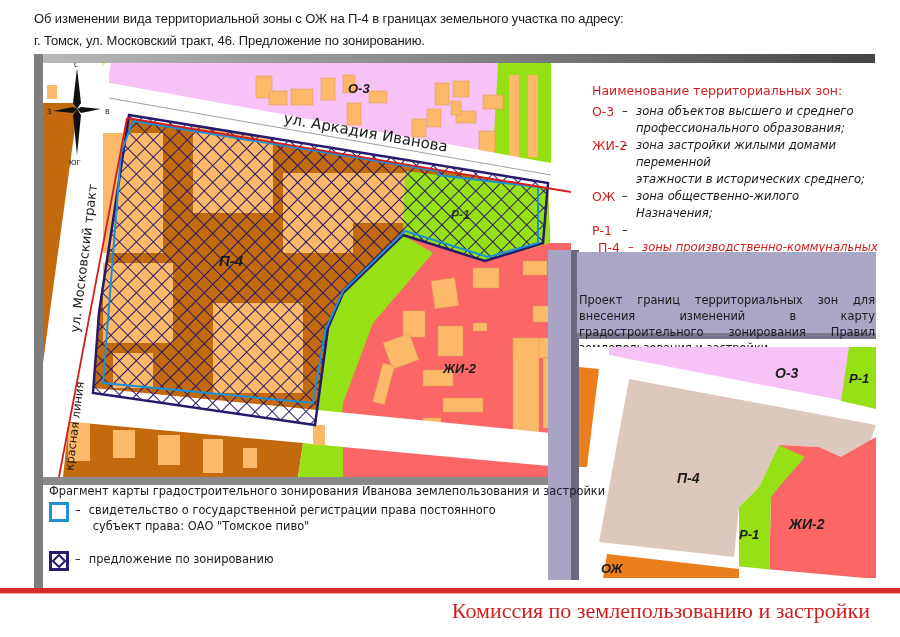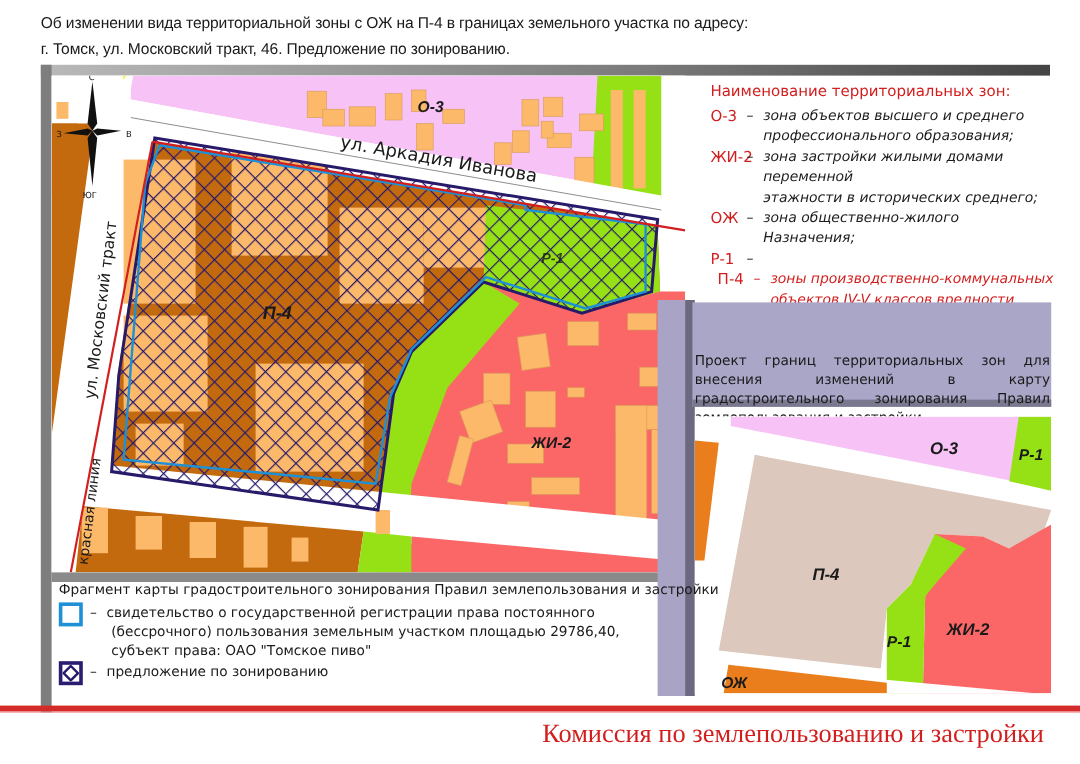--- a/index.html
+++ b/index.html
@@ -15,21 +15,21 @@
 
   
   .main-map { position: absolute; left: 43px; top: 63px; width: 528px; height: 414px; overflow: hidden; background: #ffffff; }
   .main-map svg { display: block; }
   .map-bottom-bar { position: absolute; left: 43px; top: 477px; width: 528px; height: 8px; background: #8a8a8a; }
 
   .lbl { font-family: "Liberation Sans", sans-serif; font-style: italic; font-weight: bold; fill: #1a1a1a; }
   .street { font-family: "DejaVu Sans", sans-serif; fill: #1a1a1a; }
 
   
-  .legend { position: absolute; left: 592px; top: 67px; width: 305px; font-family: "DejaVu Sans", sans-serif; font-size: 11.6px; line-height: 17px; }
+  .legend { position: absolute; left: 592px; top: 82px; width: 305px; font-family: "DejaVu Sans", sans-serif; font-size: 11.6px; line-height: 17px; }
   .legend-title { color: #d21e1e; font-size: 12.5px; margin-bottom: 4px; }
   .legend-row { display: flex; }
   .legend-row .code { color: #d21e1e; width: 30px; flex: 0 0 auto; font-size: 12.5px; }
   .legend-row .dash { width: 14px; flex: 0 0 auto; }
   .legend-row .desc { color: #1a1a1a; font-style: italic; }
   .legend-row.red .desc, .legend-row.red .dash { color: #d21e1e; }
   .legend-row.red { padding-left: 6px; }
 
   
   .proj-bar-left { position: absolute; left: 548px; top: 250px; width: 29px; height: 330px; background: #a9a4c6; }
@@ -231,28 +231,27 @@
     <polygon points="28,207 160,222 160,231 24,231" fill="#ea7e1c"></polygon>
     <text class="lbl" x="196" y="31" font-size="14">О-3</text>
     <text class="lbl" x="270" y="36" font-size="13">Р-1</text>
     <text class="lbl" x="98" y="136" font-size="14">П-4</text>
     <text class="lbl" x="160" y="192" font-size="13">Р-1</text>
     <text class="lbl" x="210" y="182" font-size="14">ЖИ-2</text>
     <text class="lbl" x="22" y="226" font-size="13">ОЖ</text>
   </svg>
 </div>
 
-<div class="frag-title">Фрагмент карты градостроительного зонирования Правил землепользования и застройки</div>
+<div class="frag-title">Фрагмент карты градостроительного зонирования Иванова землепользования и застройки</div>
 
 <div class="key-row" style="top:502px;">
   <div class="key-box key-blue"></div>
   <span class="key-dash">–</span>
   <div>
     <div>свидетельство о государственной регистрации права постоянного</div>
-    <div style="padding-left:4px">(бессрочного) пользования земельным участком площадью 29786,40,</div>
     <div style="padding-left:4px">субъект права: ОАО "Томское пиво"</div>
   </div>
 </div>
 
 <div class="key-row" style="top:551px;">
   <div class="key-box key-hatch">
     <svg width="14" height="14" viewBox="0 0 14 14">
         <polygon points="7,1 13,7 7,13 1,7" fill="none" stroke="#271a6a" stroke-width="2"></polygon>
       </svg>
   </div>

